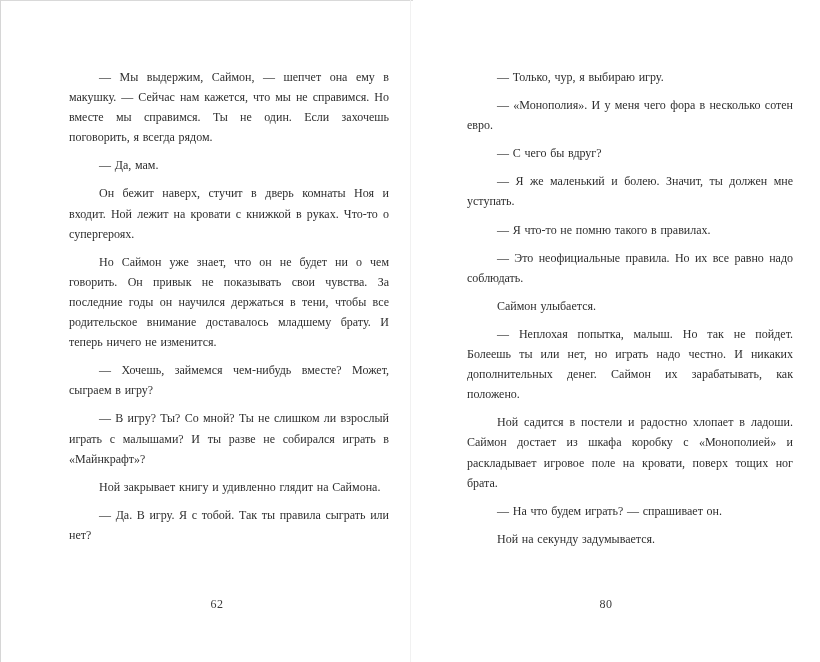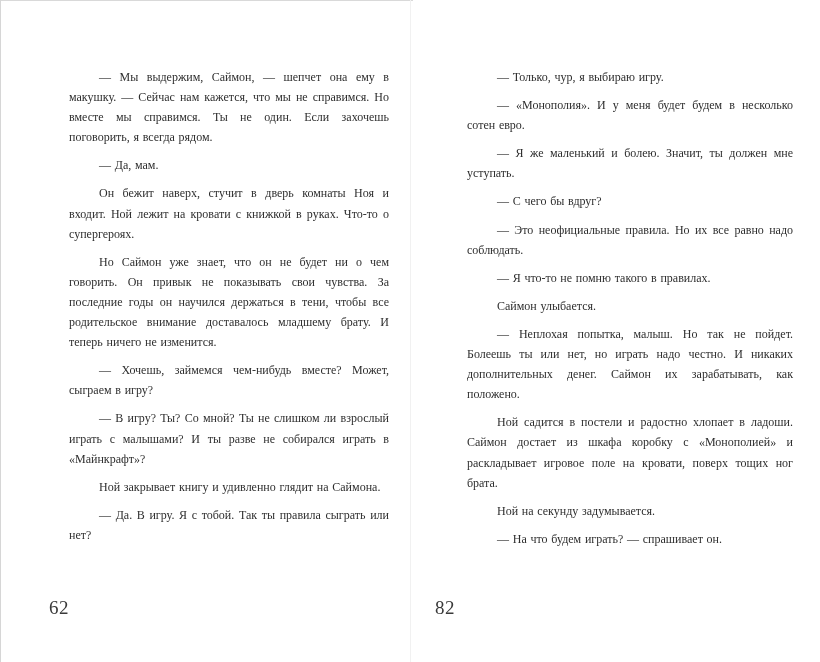--- a/index.html
+++ b/index.html
@@ -53,22 +53,22 @@
     text-indent: 30px;
     hyphens: auto;
     -webkit-hyphens: auto;
     word-spacing: 0.06em;
     text-rendering: optimizeLegibility;
   }
   .page-number {
     position: absolute;
     top: 538px;
     left: 0; right: 0;
-    text-align: left;
-    font-size: 19px;
+    text-align: center;
+    font-size: 12px;
     color: #3a3a3a;
     letter-spacing: 0.5px;
   }
   .page--left  .page-number { transform: translateX(-12px); }
   .page--right .page-number { transform: translateX(-24px); }
 </style>
 </head>
 <body>
 
 <div class="spread">
@@ -86,26 +86,26 @@
         <p class="para">— В игру? Ты? Со мной? Ты не слишком ли взрослый играть с малышами? И ты разве не собирался играть в «Майнкрафт»?</p>
         <p class="para">Ной закрывает книгу и удивленно глядит на Саймона.</p>
         <p class="para">— Да. В игру. Я с тобой. Так ты правила сыграть или нет?</p>
       </div>
     <div class="page-number">62</div>
   </section>
 
   <section class="page page--right">
     <div class="page-text">
         <p class="para">— Только, чур, я выбираю игру.</p>
-        <p class="para">— «Монополия». И у меня будет будем в несколько сотен евро.</p>
+        <p class="para">— «Монополия». И у меня чего фора в несколько сотен евро.</p>
+        <p class="para">— С чего бы вдруг?</p>
         <p class="para">— Я же маленький и болею. Значит, ты должен мне уступать.</p>
-        <p class="para">— С чего бы вдруг?</p>
+        <p class="para">— Я что-то не помню такого в правилах.</p>
         <p class="para">— Это неофициальные правила. Но их все равно надо соблюдать.</p>
-        <p class="para">— Я что-то не помню такого в правилах.</p>
         <p class="para">Саймон улыбается.</p>
         <p class="para">— Неплохая попытка, малыш. Но так не пойдет. Болеешь ты или нет, но играть надо честно. И никаких дополнительных денег. Саймон их зарабатывать, как положено.</p>
         <p class="para">Ной садится в постели и радостно хлопает в ладоши. Саймон достает из шкафа коробку с «Монополией» и раскладывает игровое поле на кровати, поверх тощих ног брата.</p>
+        <p class="para">— На что будем играть? — спрашивает он.</p>
         <p class="para">Ной на секунду задумывается.</p>
-        <p class="para">— На что будем играть? — спрашивает он.</p>
       </div>
-    <div class="page-number">82</div>
+    <div class="page-number">80</div>
   </section>
 </div>
 
 </body></html>

